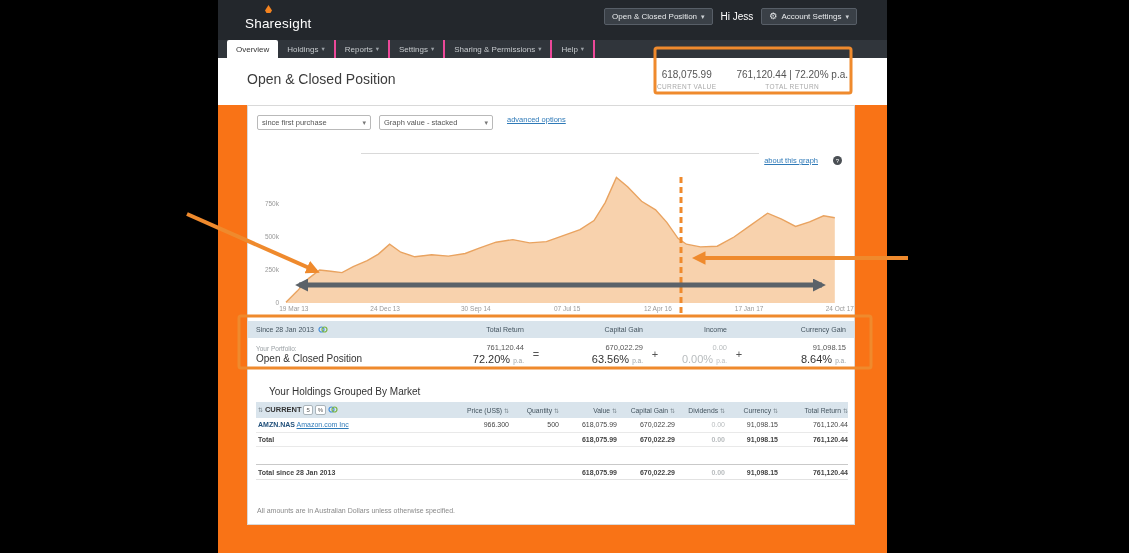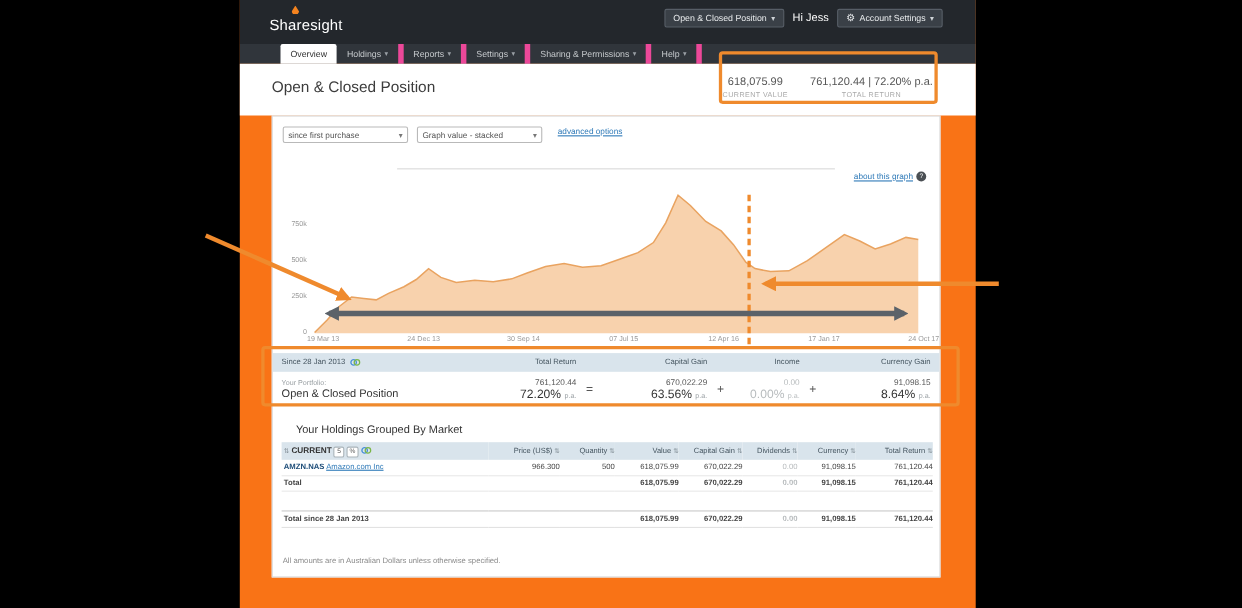--- a/index.html
+++ b/index.html
@@ -19,23 +19,23 @@
     background:#f4831f; clip-path:polygon(50% 0, 100% 70%, 78% 100%, 22% 100%, 0 70%); }
   .logo-text { color:#fff; font-size:13.5px; letter-spacing:0.2px; }
   .topbar-right { position:absolute; right:30px; top:8px; display:flex; gap:8px; align-items:center; }
   .dark-btn { background:#3a4047; border:1px solid #575e67; color:#e9ebed; font-size:8px;
     padding:3px 7px; border-radius:2px; display:flex; gap:4px; align-items:center; cursor:pointer; white-space:nowrap; }
   .dark-btn .caret { font-size:7px; color:#cfd3d7; }
   .greeting { color:#fff; font-size:10px;text-align:center; }
   .gear { font-size:9px; line-height:1; }
 
   
-  .tabbar { height:18px; background:#30353b; display:flex; padding-left:37px; }
+  .tabbar { height:18px; background:#30353b; display:flex; padding-left:9px; }
   .tab { height:18px; padding:0 9px; display:flex; align-items:center; gap:3px;
-    color:#c6cacd; font-size:8px; border-right:5px solid #ec4899; cursor:pointer; white-space:nowrap; }
+    color:#c6cacd; font-size:8px; border-right:2px solid #ec4899; cursor:pointer; white-space:nowrap; }
   .tab .caret { font-size:6.5px; color:#9aa0a6; }
   .tab.active { background:#fff; color:#333; border-radius:2px 2px 0 0; border-right:none; }
 
   
   .page-head { height:47px; position:relative; background:#fff; }
   .page-title { position:absolute; left:29px; top:13px; font-size:14px; color:#3c3c3c; font-weight:400; }
   .head-stats { position:absolute; right:39px; top:11px; display:flex; gap:20px; }
   .stat { text-align:center; }
   .stat-value { font-size:10px; color:#555; white-space:nowrap; }
   .stat-label { font-size:6.5px; color:#a9a9a9; letter-spacing:0.4px; margin-top:3px; }
@@ -52,21 +52,21 @@
   .select .caret { color:#777; font-size:7px; }
   .adv-link { font-size:7.5px; color:#2f7ab8; text-decoration:underline; margin-left:6px; cursor:pointer; }
   .toolbar-right { position:absolute; right:0; top:0; display:flex; gap:4px; }
   .btn { height:15px; background:linear-gradient(#fdfdfd,#ebebeb); border:1px solid #b5b5b5;
     border-radius:2px; font-size:7.5px; color:#444; padding:0 7px; display:flex; align-items:center;
     cursor:pointer; white-space:nowrap; }
   .btn .caret { font-size:7px; color:#555; }
 
   .chart-topline { position:absolute; left:113px; top:47px; width:398px; height:1px; background:#d9d9d9; }
   .about-graph { position:absolute; right:12px; top:50px; font-size:7.5px; color:#2f7ab8;
-    display:flex; gap:3px; align-items:flex-start; cursor:pointer; }
+    display:flex; gap:15px; align-items:flex-start; cursor:pointer; }
   .about-graph .link-text { text-decoration:underline; }
   .q-badge { width:9px; height:9px; border-radius:50%; background:#4a4f54; color:#fff; font-size:6px;
     display:flex; align-items:center; justify-content:center; }
 
   #area-chart { position:absolute; left:38px; top:50px; width:560px; height:147px; overflow:visible; }
   #y-ticks { position:absolute; left:0; top:50px; width:34px; height:147px; }
   .y-tick { position:absolute; right:3px; font-size:6.5px; color:#999; }
   #x-ticks { position:absolute; left:38px; top:199px; width:560px; height:9px; }
   .x-tick { position:absolute; top:0; transform:translateX(-50%); font-size:6.5px; color:#999; white-space:nowrap; }
 

